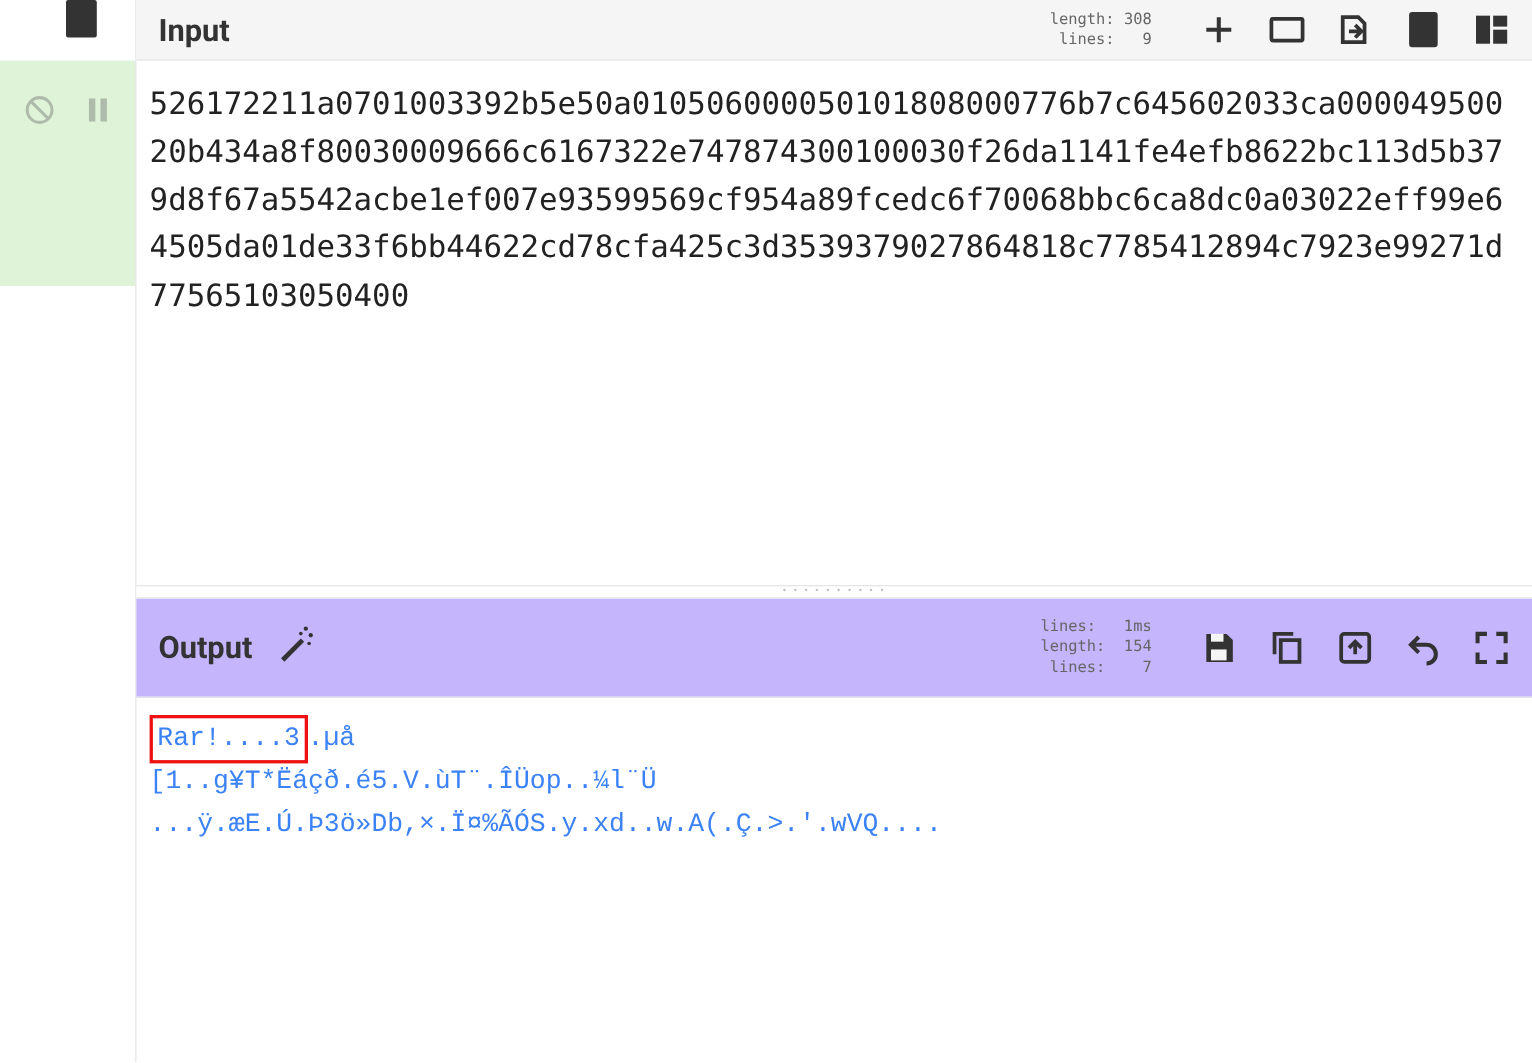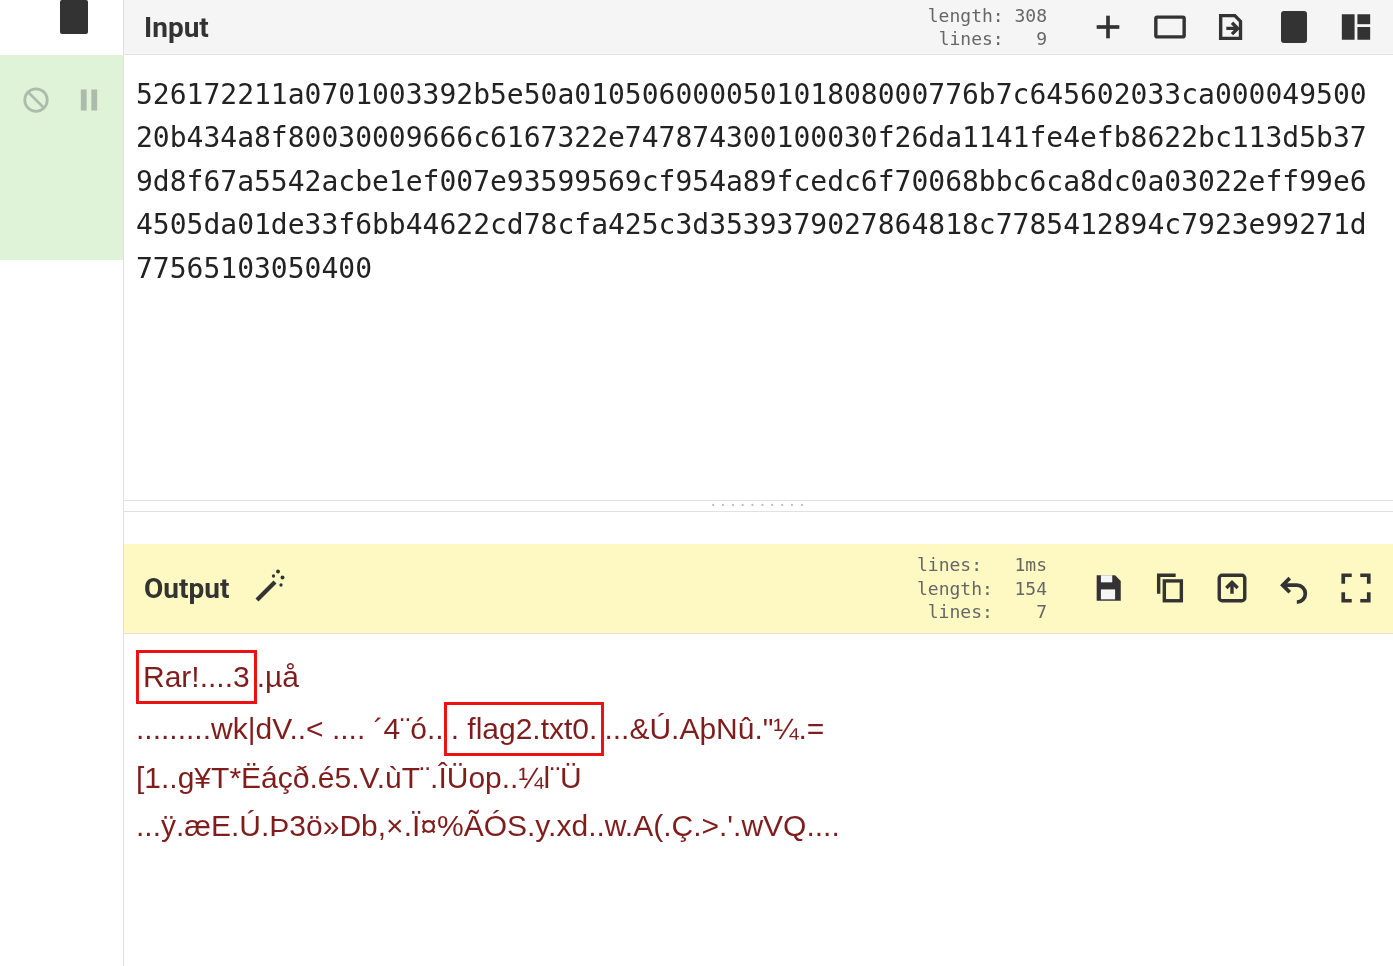--- a/index.html
+++ b/index.html
@@ -3,43 +3,43 @@
 <meta charset="utf-8">
 <style>
   * { box-sizing: border-box; }
   html, body { margin: 0; padding: 0; width: 1393px; height: 966px; font-family: -apple-system, BlinkMacSystemFont, "Segoe UI", Roboto, sans-serif; background: #fff; color: #333; overflow: hidden; }
   .layout { display: flex; width: 100%; height: 100%; }
   .sidebar { width: 123px; flex: 0 0 123px; display: flex; flex-direction: column; background: #fff; }
   .sidebar-top { height: 55px; display: flex; align-items: flex-start; justify-content: flex-start; padding-left: 60px; padding-top: 0; }
   .sidebar-icon-dark { width: 28px; height: 34px; background: #333; border-radius: 2px; }
   .sidebar-mid { background: #dff3d9; height: 205px; display: flex; align-items: flex-start; justify-content: center; gap: 24px; padding-top: 30px; }
   .sidebar-mid svg { opacity: 0.35; }
-  .main { flex: 1; display: flex; flex-direction: column; border-left: 1px solid #e1e1e1; min-width: 0; gap: 32px; }
+  .main { flex: 1; display: flex; flex-direction: column; border-left: 1px solid #e1e1e1; min-width: 0; }
 
   .pane-header { height: 55px; background: #f5f5f5; border-bottom: 1px solid #e1e1e1; display: flex; align-items: center; padding: 0 20px; }
   .pane-title { font-size: 28px; font-weight: 700; color: #333; }
   .pane-toolbar { margin-left: auto; display: flex; align-items: center; gap: 32px; }
-  .pane-stats { text-align: right; font-family: ui-monospace, Menlo, Consolas, monospace; font-size: 18px; color: #666; line-height: 1.3; margin-right: 12px; white-space: pre; }
+  .pane-stats { text-align: right; font-family: ui-monospace, Menlo, Consolas, monospace; font-size: 14px; color: #666; line-height: 1.3; margin-right: 12px; white-space: pre; }
   .pane-icons { display: flex; align-items: center; gap: 28px; }
   .pane-icons .ico { width: 34px; height: 34px; display: flex; align-items: center; justify-content: center; cursor: pointer; color: #333; }
   .pane-icons .ico svg { width: 34px; height: 34px; }
   .ico-trash-dark { width: 26px; height: 32px; background: #333; border-radius: 3px; }
 
   .input-pane { flex: 1 1 auto; min-height: 0; display: flex; flex-direction: column; }
   .text-area { flex: 1; padding: 18px 12px 12px 12px; font-family: ui-monospace, Menlo, Consolas, monospace; font-size: 28px; line-height: 1.55; color: #222; overflow-wrap: break-word; word-break: break-all; overflow: auto; }
 
   .splitter { height: 12px; background: #fff; position: relative; border-top: 1px solid #e0e0e0; border-bottom: 1px solid #e0e0e0; display:flex; align-items:center; justify-content:center; }
   .dots { color: #bbb; letter-spacing: 2px; font-size: 10px; line-height: 1; }
 
   .output-pane { flex: 0 0 auto; display: flex; flex-direction: column; height: 422px; }
-  .out-header { height: 90px; background: #fef9c3; border-bottom: 1px solid #e1e1e1; display: flex; align-items: center; padding: 0 20px; }
+  .out-header { height: 90px; background: #c4b5fd; border-bottom: 1px solid #e1e1e1; display: flex; align-items: center; padding: 0 20px; }
   .out-title { font-size: 28px; font-weight: 700; color: #333; display: flex; align-items: center; gap: 22px; }
   .magic-wand svg { width: 36px; height: 36px; }
 
-  .out-text { padding: 16px 12px; font-family: Liberation Sans, sans-serif; font-size: 30px; line-height: 1.6; color: #7f1d1d; overflow-wrap: break-word; overflow: auto; flex:1; }
+  .out-text { padding: 16px 12px; font-family: Liberation Mono, monospace; font-size: 24px; line-height: 1.6; color: #3b82f6; overflow-wrap: break-word; overflow: auto; flex:1; }
   .highlight-box { border: 3px solid #e11; padding: 0 4px; display: inline-block; margin-bottom: -2px; }
 </style>
 </head>
 <body>
 
 <div class="layout">
   <div class="sidebar">
     <div class="sidebar-top">
       <div class="sidebar-icon-dark"></div>
     </div>
@@ -147,22 +147,19 @@
                   <path d="M3 9V3h6M21 9V3h-6M3 15v6h6M21 15v6h-6"></path>
                 </svg>
               </div>
           </div>
         </div>
       </div>
       <div class="out-text">
         <div>
           <span class="highlight-box">Rar!....3</span><span>.µå</span>
         </div>
-        <div>
-          <span>.........wk|dV..&lt; ....  ´4¨ó..</span><span class="highlight-box">. flag2.txt0.</span><span>...&amp;Ú.AþNû."¼.=</span>
-        </div>
         <div>[1..g¥T*Ëáçð.é5.V.ùT¨.ÎÜop..¼l¨Ü</div>
         <div>...ÿ.æE.Ú.Þ3ö»Db,×.Ï¤%ÃÓS.y.xd..w.A(.Ç.&gt;.'.wVQ....</div>
       </div>
     </div>
 
   </div>
 </div>
 
 </body></html>

